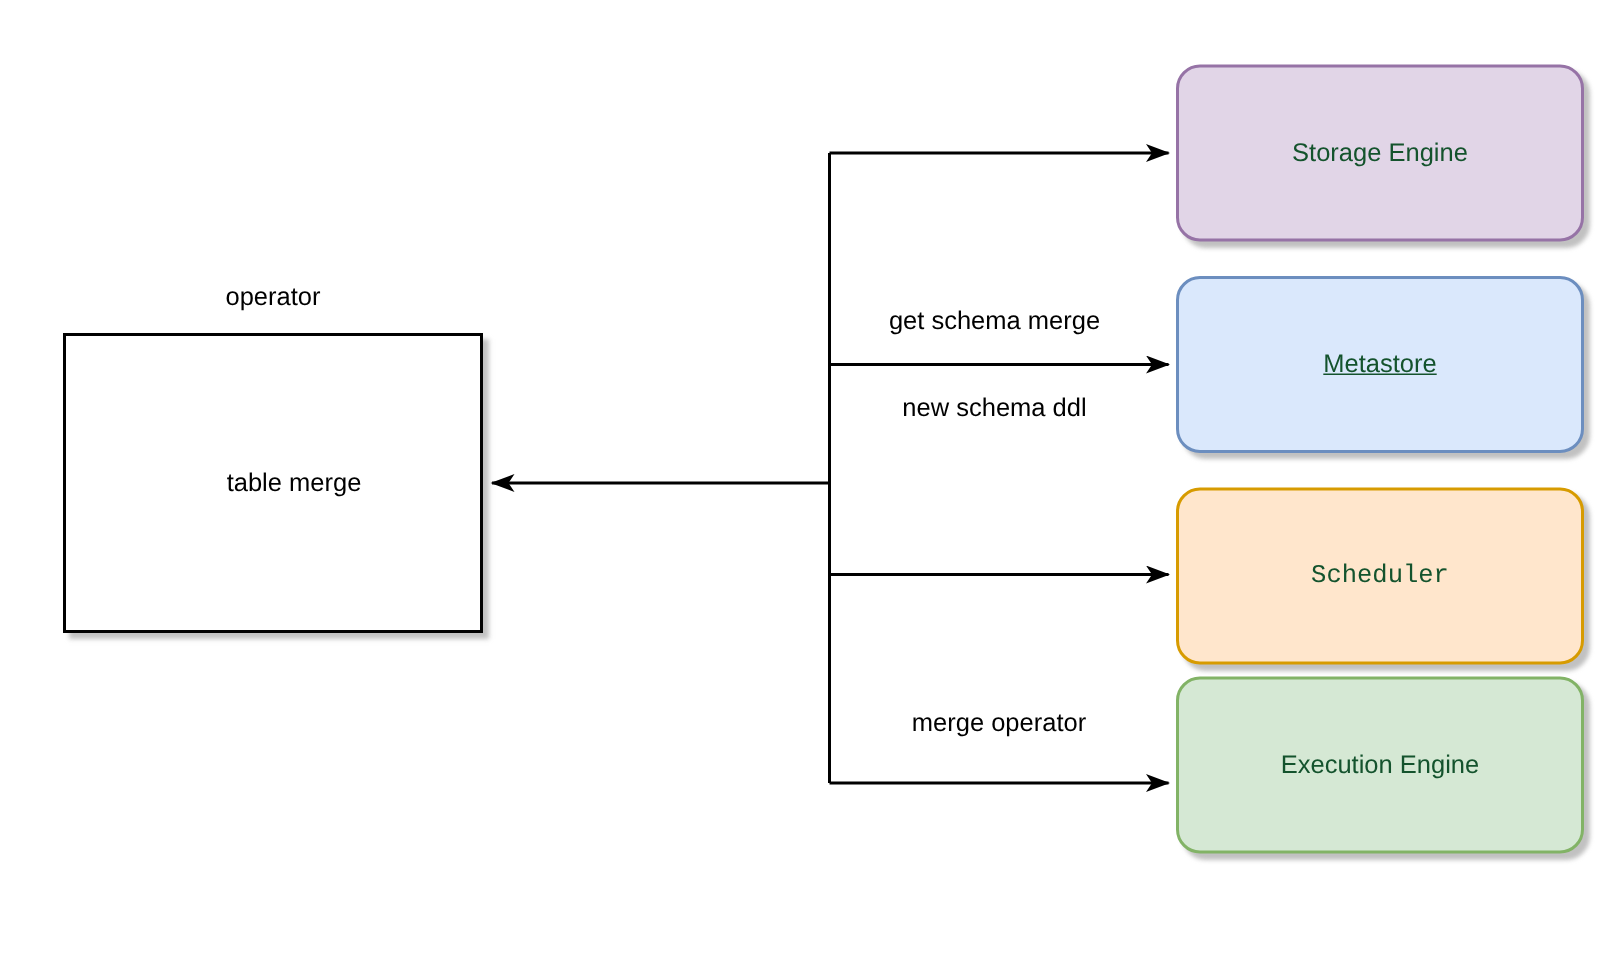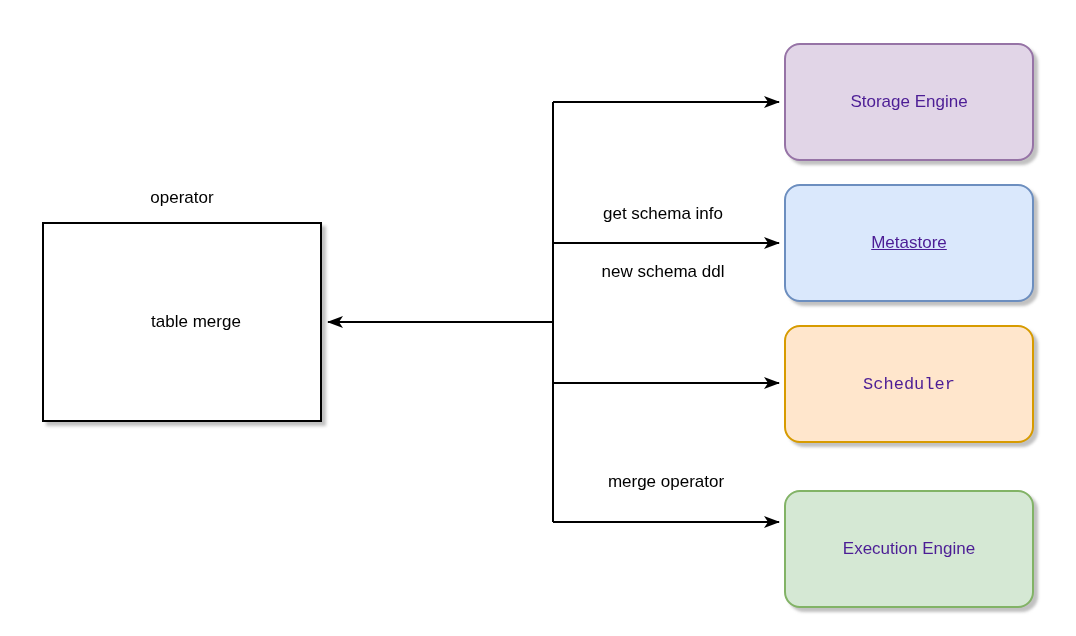--- a/index.html
+++ b/index.html
@@ -50,36 +50,36 @@
     border: 2px solid #000000;
     box-shadow: 4px 4px 3px rgba(160,160,160,0.65);
     display: flex;
     align-items: center;
     justify-content: center;
     font-size: 17px;
   }
   .node {
     position: absolute;
     left: 784px;
-    width: 250px;
+    width: 272px;
     height: 118px;
     box-sizing: border-box;
     border: 2px solid #000000;
     border-radius: 16px;
     box-shadow: 4px 4px 3px rgba(160,160,160,0.65);
     display: flex;
     align-items: center;
     justify-content: center;
     font-size: 17px;
-    color: #4c1d95;
+    color: #14532d;
   }
   .node-0 { top: 43px; }
   .node-1 { top: 184px; text-decoration: underline; }
   .node-2 { top: 325px; font-family: Liberation Mono, monospace; }
-  .node-3 { top: 490px; }
+  .node-3 { top: 451px; }
   .edge-label-0 { left: 553px; top: 203px; width: 220px; }
   .edge-label-1 { left: 553px; top: 261px; width: 220px; }
   .edge-label-2 { left: 553px; top: 471px; width: 226px; }
 </style>
 </head>
 <body>
 
 <div class="canvas">
 
   <svg class="connectors" width="1076" height="636" viewBox="0 0 1076 636" xmlns="http://www.w3.org/2000/svg">
@@ -111,19 +111,19 @@
   </div>
 
   <div class="node node-2" style="background: rgb(255, 230, 204); border-color: rgb(215, 155, 0);">
     <span>Scheduler</span>
   </div>
 
   <div class="node node-3" style="background: rgb(213, 232, 212); border-color: rgb(130, 179, 102);">
     <span>Execution Engine</span>
   </div>
 
-  <div class="label edge-label-0">get schema info</div>
+  <div class="label edge-label-0">get schema merge</div>
 
   <div class="label edge-label-1">new schema ddl</div>
 
   <div class="label edge-label-2">merge operator</div>
 
 </div>
 
 </body></html>

